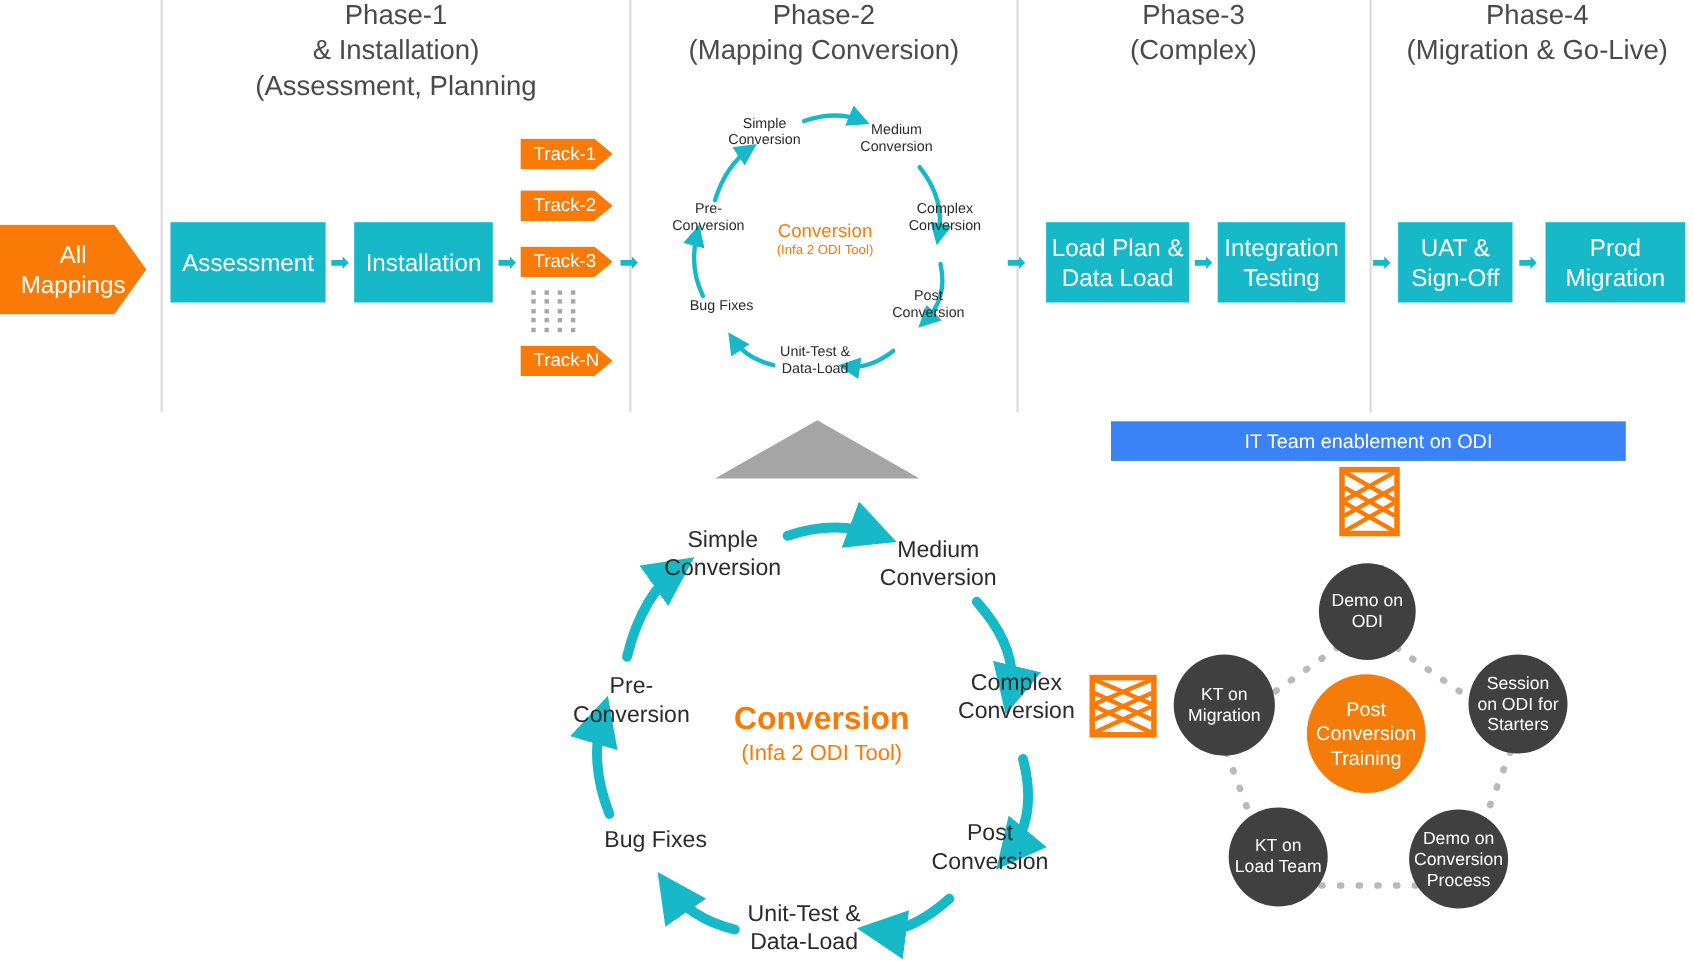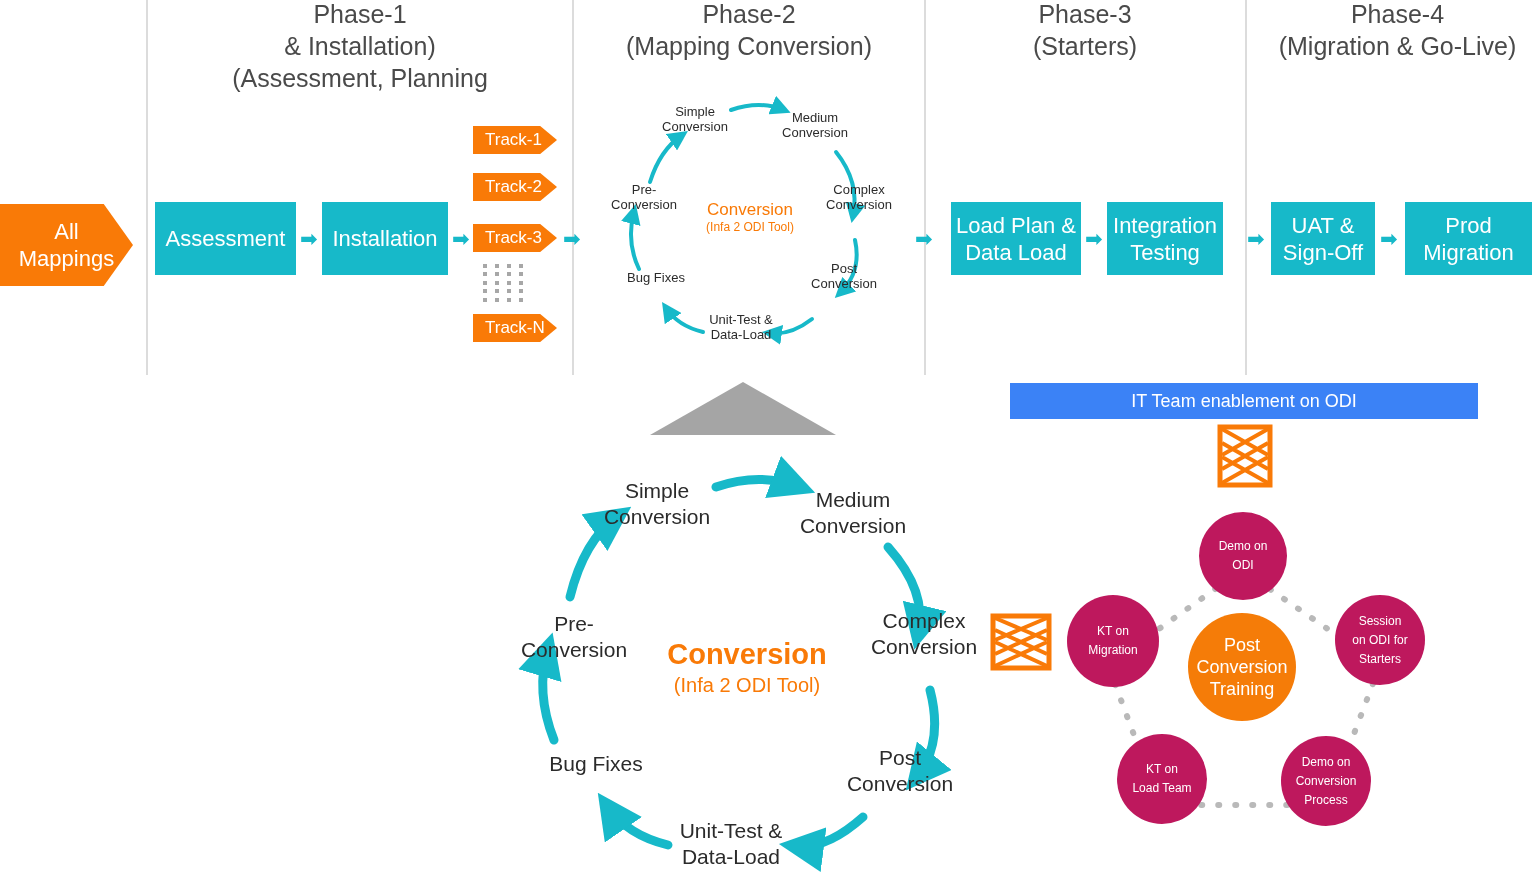--- a/index.html
+++ b/index.html
@@ -44,21 +44,21 @@
   .cyc-lbl{position:absolute;text-align:center;color:#2b2b2b;}
   .cyc-center{position:absolute;text-align:center;color:#f97a07;}
 
   
   .banner{position:absolute;background:#3b82f6;color:#fff;display:flex;align-items:center;
           justify-content:center;font-size:18px;}
 
   
   .circ{position:absolute;border-radius:50%;display:flex;align-items:center;
         justify-content:center;text-align:center;color:#fff;box-sizing:border-box;}
-  .circ.gray{background:#be185d;font-size:12px;line-height:19px;}
+  .circ.gray{background:#404040;font-size:16px;line-height:19px;}
   .circ.orange{background:#f57c08;font-size:18px;line-height:22px;}
 
   svg{position:absolute;left:0;top:0;overflow:visible;}
 </style>
 </head>
 <body>
 
 <div class="divider" style="left:146px;"></div>
 <div class="divider" style="left:572px;"></div>
 <div class="divider" style="left:924px;"></div>
@@ -68,21 +68,21 @@
   <div>Phase-1</div>
   <div>&amp; Installation)</div>
   <div>(Assessment, Planning</div>
 </div>
 <div class="phase-title" style="left:585px;top:-2px;width:328px;">
   <div>Phase-2</div>
   <div>(Mapping Conversion)</div>
 </div>
 <div class="phase-title" style="left:935px;top:-2px;width:300px;">
   <div>Phase-3</div>
-  <div>(Starters)</div>
+  <div>(Complex)</div>
 </div>
 <div class="phase-title" style="left:1255px;top:-2px;width:285px;">
   <div>Phase-4</div>
   <div>(Migration &amp; Go-Live)</div>
 </div>
 
 <div class="chev-big" style="left:0px;top:204px;width:133px;height:82px;">
   <div>
     <div>All</div>
     <div>Mappings</div>

